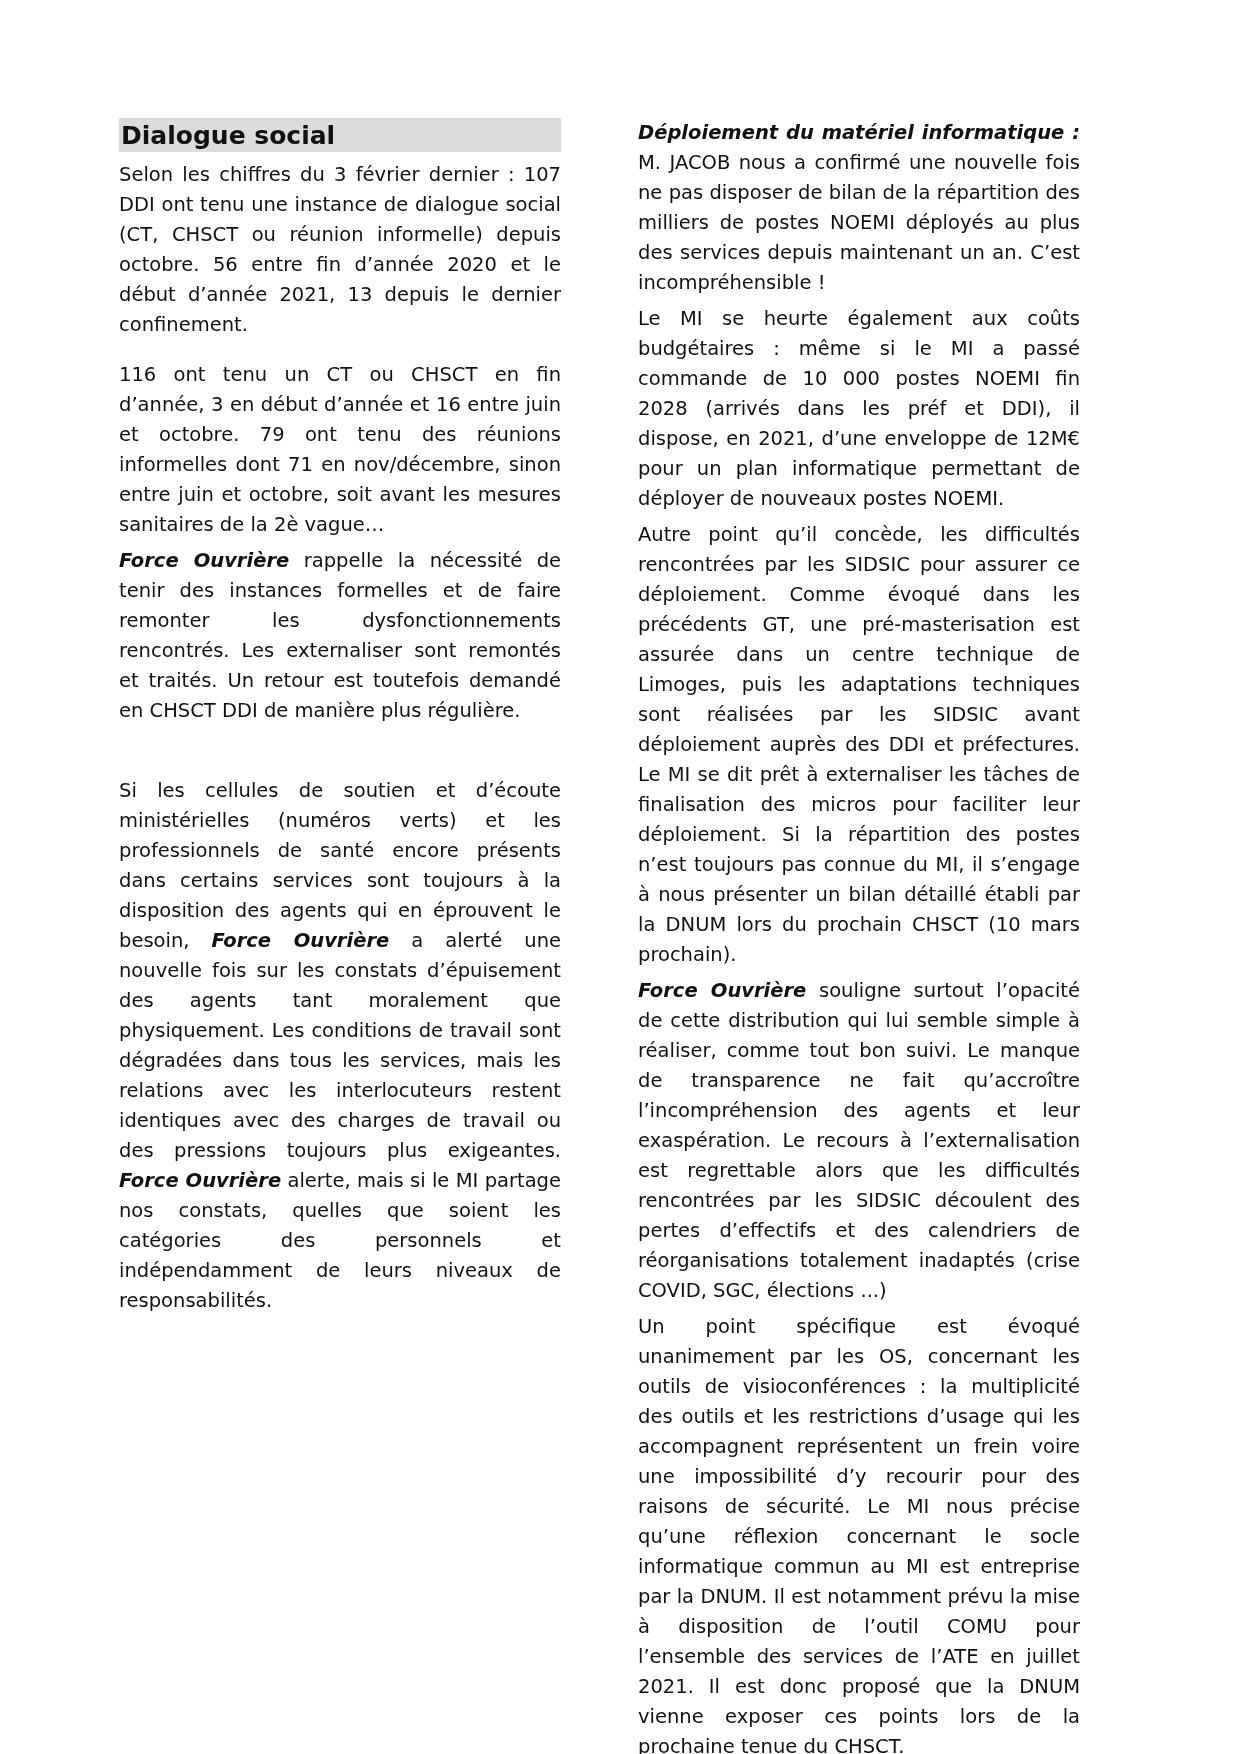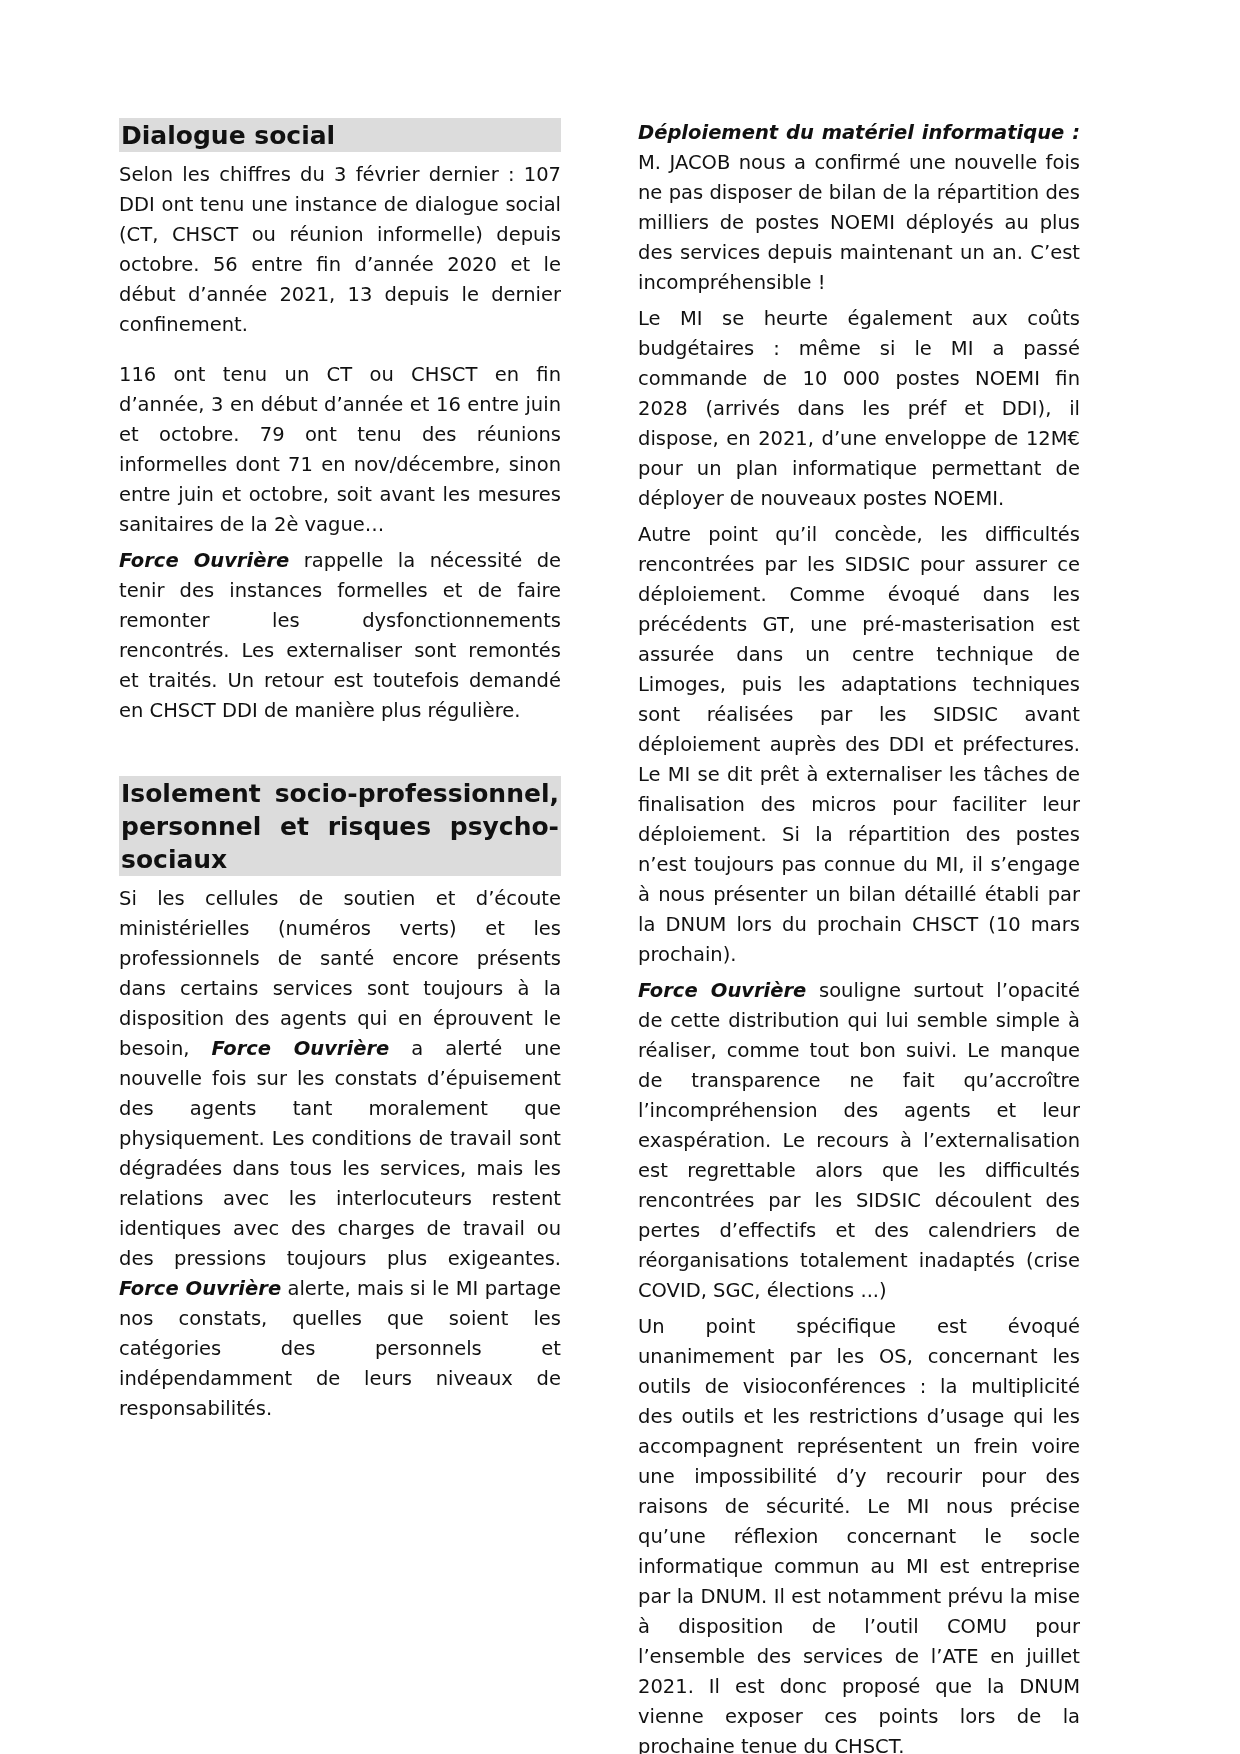--- a/index.html
+++ b/index.html
@@ -18,21 +18,20 @@
 </style>
 </head>
 <body>
 
 <div class="col left">
   <div class="heading">Dialogue social</div>
   <p class="gap">Selon les chiffres du 3 février dernier : 107 DDI ont tenu une instance de dialogue social (CT, CHSCT ou réunion informelle) depuis octobre. 56 entre fin d’année 2020 et le début d’année 2021, 13 depuis le dernier confinement.</p>
   <p>116 ont tenu un CT ou CHSCT en fin d’année, 3 en début d’année et 16 entre juin et octobre. 79 ont tenu des réunions informelles dont 71 en nov/décembre, sinon entre juin et octobre, soit avant les mesures sanitaires de la 2è vague…</p>
   <p class="big-gap"><b>Force Ouvrière</b><span> rappelle la nécessité de tenir des instances formelles et de faire remonter les dysfonctionnements rencontrés. Les externaliser sont remontés et traités. Un retour est toutefois demandé en CHSCT DDI de manière plus régulière.</span></p>
 
-  <div class="heading">Isolement socio-professionnel, personnel et risques psycho-sociaux</div>
   <p><span>Si les cellules de soutien et d’écoute ministérielles (numéros verts) et les professionnels de santé encore présents dans certains services sont toujours à la disposition des agents qui en éprouvent le besoin, </span><b>Force Ouvrière</b><span> a alerté une nouvelle fois sur les constats d’épuisement des agents tant moralement que physiquement. Les conditions de travail sont dégradées dans tous les services, mais les relations avec les interlocuteurs restent identiques avec des charges de travail ou des pressions toujours plus exigeantes. </span><b>Force Ouvrière</b><span> alerte, mais si le MI partage nos constats, quelles que soient les catégories des personnels et indépendamment de leurs niveaux de responsabilités.</span></p>
 </div>
 
 <div class="col right">
   <p><b>Déploiement du matériel informatique :</b><span> M. JACOB nous a confirmé une nouvelle fois ne pas disposer de bilan de la répartition des milliers de postes NOEMI déployés au plus des services depuis maintenant un an. C’est incompréhensible !</span></p>
   <p>Le MI se heurte également aux coûts budgétaires : même si le MI a passé commande de 10 000 postes NOEMI fin 2028 (arrivés dans les préf et DDI), il dispose, en 2021, d’une enveloppe de 12M€ pour un plan informatique permettant de déployer de nouveaux postes NOEMI.</p>
   <p>Autre point qu’il concède, les difficultés rencontrées par les SIDSIC pour assurer ce déploiement. Comme évoqué dans les précédents GT, une pré-masterisation est assurée dans un centre technique de Limoges, puis les adaptations techniques sont réalisées par les SIDSIC avant déploiement auprès des DDI et préfectures. Le MI se dit prêt à externaliser les tâches de finalisation des micros pour faciliter leur déploiement. Si la répartition des postes n’est toujours pas connue du MI, il s’engage à nous présenter un bilan détaillé établi par la DNUM lors du prochain CHSCT (10 mars prochain).</p>
   <p><b>Force Ouvrière</b><span> souligne surtout l’opacité de cette distribution qui lui semble simple à réaliser, comme tout bon suivi. Le manque de transparence ne fait qu’accroître l’incompréhension des agents et leur exaspération. Le recours à l’externalisation est regrettable alors que les difficultés rencontrées par les SIDSIC découlent des pertes d’effectifs et des calendriers de réorganisations totalement inadaptés (crise COVID, SGC, élections ...)</span></p>
   <p>Un point spécifique est évoqué unanimement par les OS,  concernant les outils de visioconférences : la multiplicité des outils et les restrictions d’usage qui les accompagnent représentent un frein voire une impossibilité d’y recourir pour des raisons de sécurité. Le MI nous précise qu’une réflexion concernant le socle informatique commun au MI est entreprise par la DNUM. Il est notamment prévu la mise à disposition de l’outil COMU pour l’ensemble des services de l’ATE en juillet 2021. Il est donc proposé que la DNUM vienne exposer ces points lors de la prochaine tenue du CHSCT.</p>
 </div>

